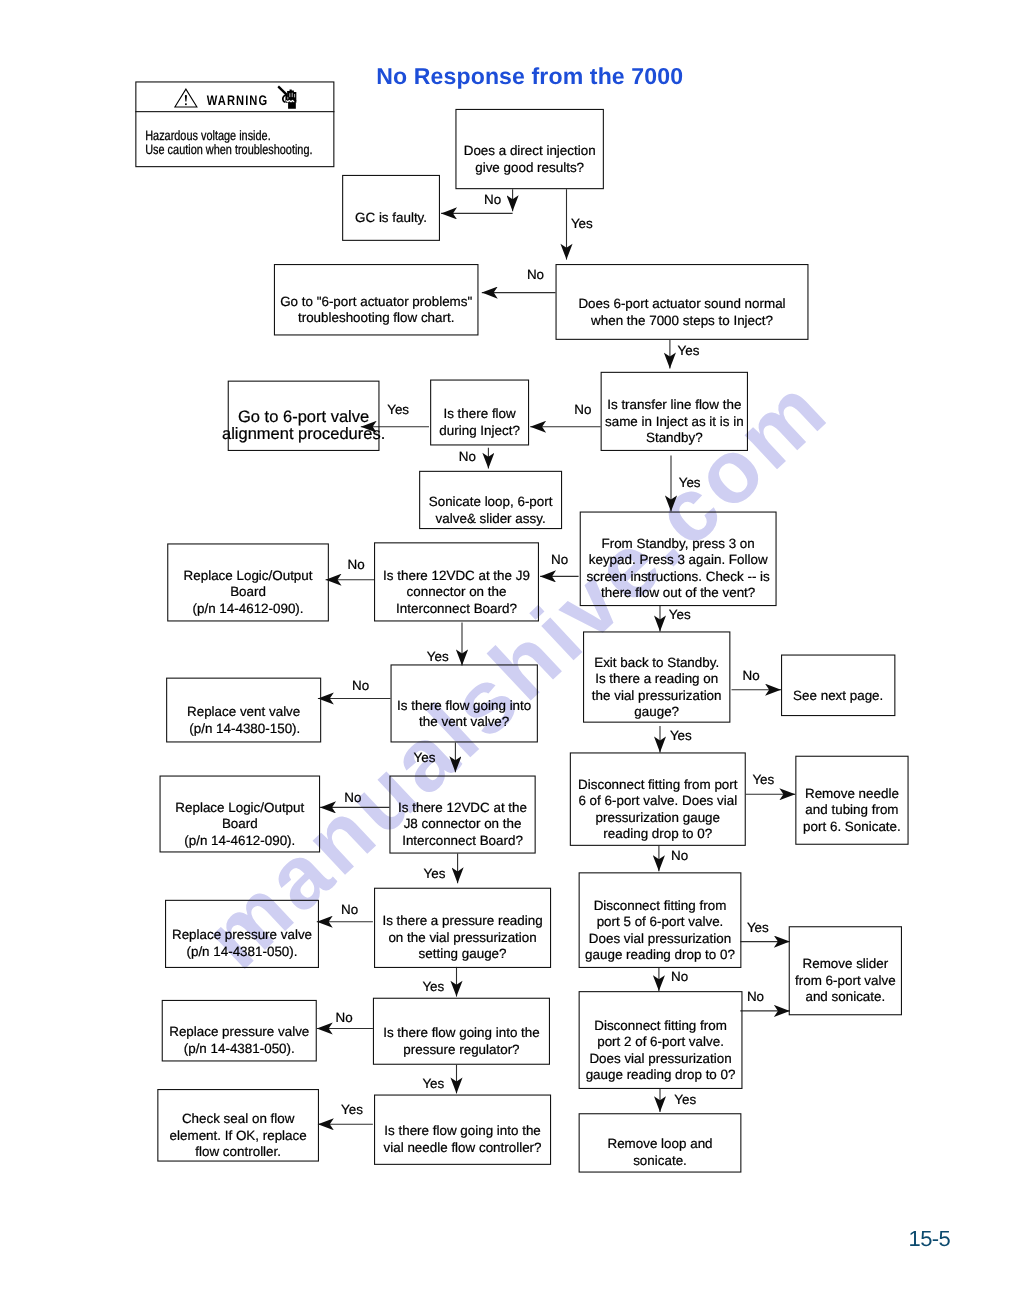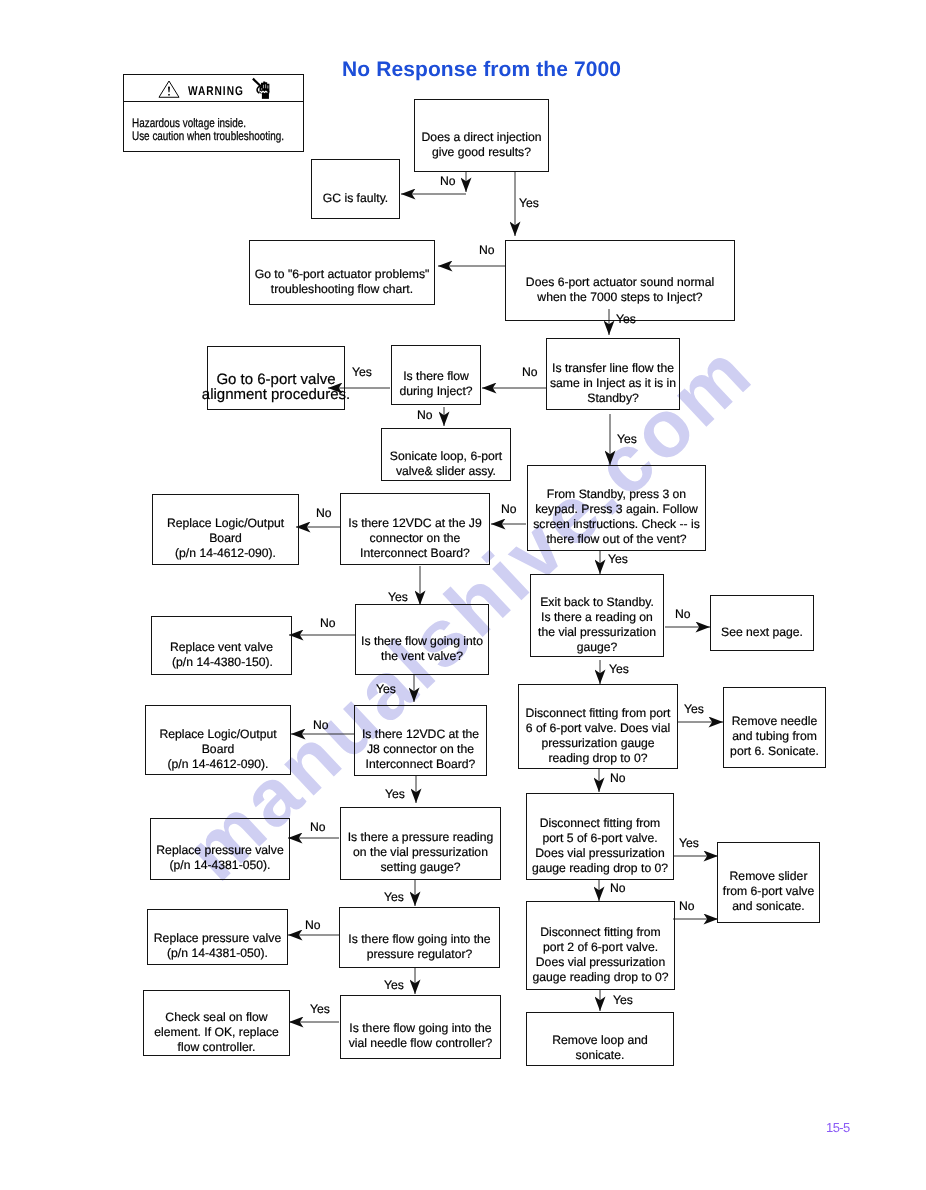--- a/index.html
+++ b/index.html
@@ -33,22 +33,22 @@
                   -webkit-text-stroke:0.25px #000;
                   transform:scaleX(0.80);transform-origin:left center;}
 
   
   .box{position:absolute;border:1px solid #141414;box-sizing:border-box;
        display:flex;align-items:center;justify-content:center;text-align:center;
        color:#000;background:transparent;}
   .box span{display:block;position:relative;top:9px;}
   .box span>div{white-space:nowrap;-webkit-text-stroke:0.2px #000;}
   .lbl{position:absolute;color:#000;white-space:nowrap;-webkit-text-stroke:0.2px #000;}
-  .pg{position:absolute;left:826px;top:1120px;font-size:13px;
-      letter-spacing:-0.6px;line-height:15px;color:#8b5cf6;}
+  .pg{position:absolute;left:826px;top:1120px;font-size:20px;
+      letter-spacing:-0.6px;line-height:15px;color:#0c4a6e;}
   svg#conns{position:absolute;left:0;top:0;width:926px;height:1190px;}
 </style>
 </head>
 <body>
 
 <div id="page">
   <div id="watermark">
       <span style="left: 228px; top: 814px; font-size: 81px; letter-spacing: 4px; line-height: 1; color: rgb(207, 207, 242); transform: rotate(-43.2deg); transform-origin: left bottom;">manualshive.com</span>
     </div>
 
@@ -126,21 +126,21 @@
         <span>
           <div>Does a direct injection</div>
           <div>give good results?</div>
         </span>
       </div>
       <div class="box" style="left: 311px; top: 159px; width: 89px; height: 60px; font-size: 12.2px; line-height: 15px;">
         <span>
           <div>GC is faulty.</div>
         </span>
       </div>
-      <div class="box" style="left: 505px; top: 240px; width: 230px; height: 81px; font-size: 12.2px; line-height: 15px;">
+      <div class="box" style="left: 505px; top: 240px; width: 230px; height: 69px; font-size: 12.2px; line-height: 15px;">
         <span>
           <div>Does 6-port actuator sound normal</div>
           <div>when the 7000 steps to Inject?</div>
         </span>
       </div>
       <div class="box" style="left: 249px; top: 240px; width: 186px; height: 65px; font-size: 12.2px; line-height: 15px;">
         <span>
           <div>Go to "6-port actuator problems"</div>
           <div>troubleshooting flow chart.</div>
         </span>

